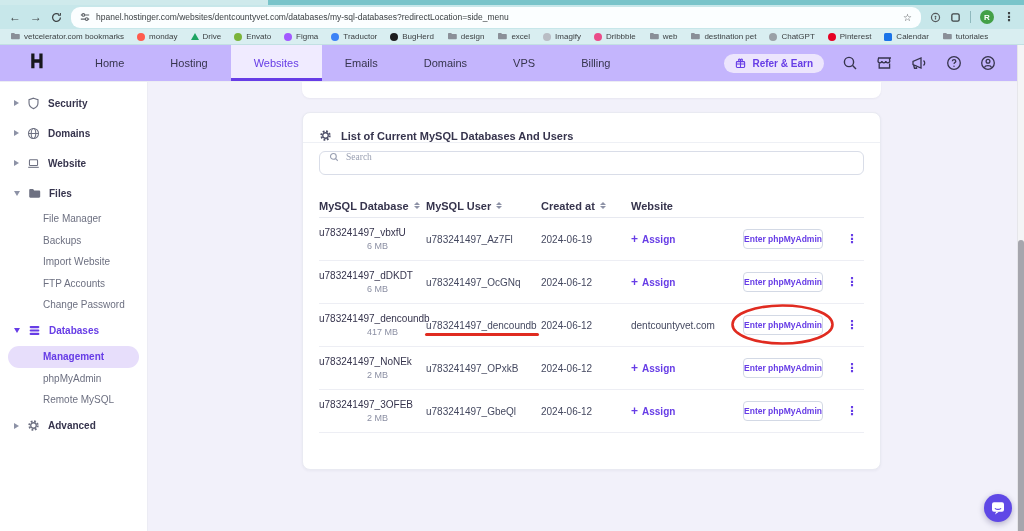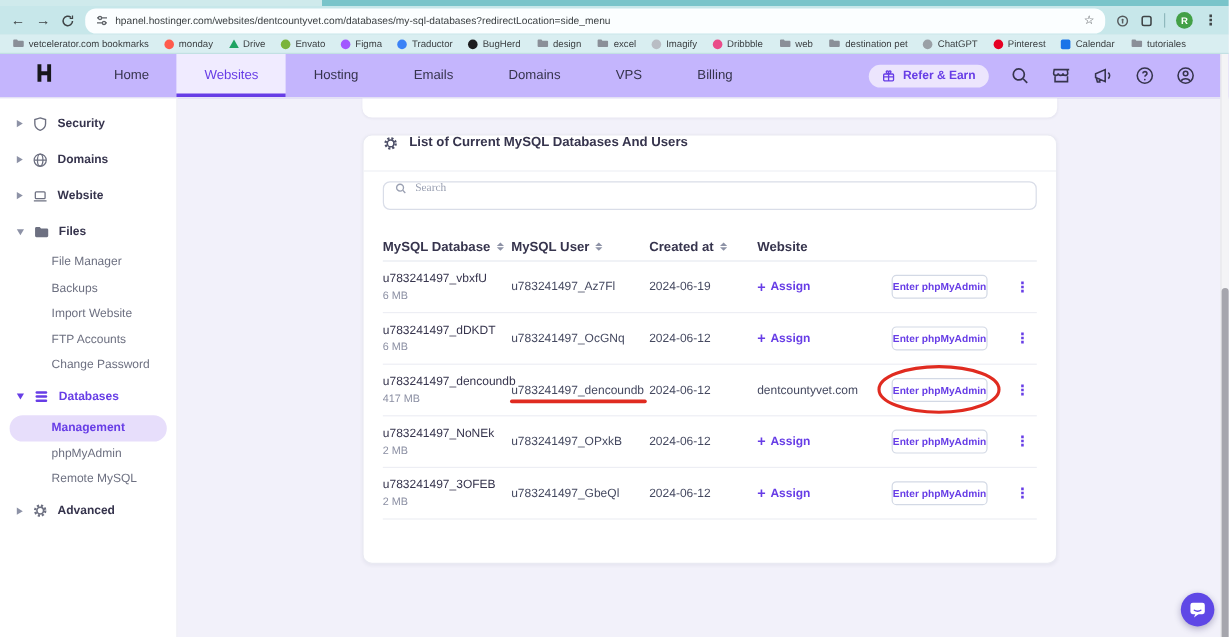--- a/index.html
+++ b/index.html
@@ -39,35 +39,35 @@
   .sec { height:30px; display:flex; align-items:center; padding-left:14px; gap:8px; font-size:10px; font-weight:bold; color:#36344d; cursor:pointer; }
   .sec .car { width:0; height:0; border-top:3.5px solid transparent; border-bottom:3.5px solid transparent; border-left:5px solid #8d92a6; }
   .sec.open .car { border-left:3.5px solid transparent; border-right:3.5px solid transparent; border-top:5px solid #8d92a6; border-bottom:none; }
   .sec.actsec { color:var(--brand); }
   .sec.actsec .car { border-top-color:var(--brand); }
   .sub { height:21.5px; display:flex; align-items:center; padding-left:43px; font-size:10px; color:#6d7081; cursor:pointer; }
   .sub.active { background:var(--sidebar-active); color:var(--brand); font-weight:bold; border-radius:13px; margin:0 8px; padding-left:35px; height:22px; }
   
   .partial-card { position:absolute; left:302px; top:82px; width:579px; height:16px; background:#fff; border-radius:0 0 8px 8px; box-shadow:0 1px 2px rgba(40,40,80,.05); }
   .card { position:absolute; left:302px; top:112px; width:579px; height:358px; background:#fff; border:1px solid #e9eaf2; border-radius:8px; box-shadow:0 1px 3px rgba(40,40,80,.05); }
-  .card-head { height:30px; display:flex; align-items:flex-start; gap:9px; padding:0 16px; border-bottom:1px solid #eef0f5; font-size:11px; font-weight:bold; color:#36344d; }
+  .card-head { height:30px; display:flex; align-items:flex-end; gap:9px; padding:0 16px; border-bottom:1px solid #eef0f5; font-size:11px; font-weight:bold; color:#36344d; }
   .searchbox { margin:8px 16px 0; height:24px; border:1px solid #d9dde8; border-radius:6px; display:flex; align-items:flex-start; gap:7px; padding:0 9px;font-family:Liberation Serif, serif; }
   .searchbox input { border:none; outline:none; flex:1; font-size:9.5px; color:#36344d; font-family:inherit; background:transparent; }
   .searchbox input::placeholder { color:#9aa0b2; }
   .tgrid { display:grid; grid-template-columns:107px 115px 90px 112px 97px 24px; align-items:center; }
   .thead { position:absolute; top:81px; left:16px; right:16px; height:24px; border-bottom:1px solid #e7e9f0; font-size:11px; font-weight:bold; color:#36344d; }
   .th { display:flex; align-items:center; gap:5px; }
   .sort { display:inline-flex; flex-direction:column; gap:1px; }
   .sort i { display:block; width:0; height:0; border-left:3px solid transparent; border-right:3px solid transparent; }
   .sort .up { border-bottom:3.5px solid #8d92a6; }
   .sort .dn { border-top:3.5px solid #8d92a6; }
   .rows { position:absolute; top:105px; left:16px; right:16px; }
   .trow { height:43px; border-bottom:1px solid #edeef4; font-size:10px; color:#454960; }
   .dbname { color:#36344d; }
-  .dbsize { font-size:9px; color:#8b8fa3; margin-top:3px; }
+  .dbsize { font-size:9px; color:#8b8fa3; margin-top:3px;margin-left:48px; }
   .assign { display:flex; align-items:center; gap:4px; color:var(--brand); font-weight:bold; cursor:pointer; }
   .assign .plus { font-size:12px; font-weight:bold; }
   .btn { width:80px; height:20px; border:1px solid #d3d9e5; border-radius:4px; background:#fff; color:var(--brand); font-weight:bold; font-size:8.5px; font-family:inherit; display:flex; align-items:center; justify-content:center; cursor:pointer; }
   .kebab { justify-self:center; color:var(--brand); font-size:12px; font-weight:bold; cursor:pointer; }
   .pagination { position:absolute; right:16px; top:328px; height:26px; display:flex; align-items:center; gap:14px; font-size:9.5px; color:#70748c; }
   .ppsel { width:38px; height:22px; border:1px solid #d3d9e5; border-radius:4px; display:flex; align-items:center; justify-content:center; gap:6px; color:#36344d; cursor:pointer; background:#fff; }
   .ppsel .dcar { width:0; height:0; border-left:3.5px solid transparent; border-right:3.5px solid transparent; border-top:4px solid #36344d; }
   .pchev { font-size:13px; font-weight:bold; cursor:pointer; line-height:1; }
   .pchev.prev { color:#36344d; }
   .pchev.next { color:var(--brand); }
@@ -205,22 +205,22 @@
       </span>
     </div>
 </div>
 
 <header class="appbar">
   <span class="logo"><svg width="18" height="18" viewBox="0 0 20 20">
         <path fill="#17171c" d="M3 1h4v7.2L13 8v4l-6 .2V19H3zM13 1h4v18h-4v-6.8L7 12V8l6 .2z" transform="scale(0.9) translate(1,1)"></path>
       </svg></span>
   <nav class="nav" id="nav">
       <div class="nav-item">Home</div>
+      <div class="nav-item">Hosting</div>
       <div class="nav-item active">Websites</div>
-      <div class="nav-item">Hosting</div>
       <div class="nav-item">Emails</div>
       <div class="nav-item">Domains</div>
       <div class="nav-item">VPS</div>
       <div class="nav-item">Billing</div>
     </nav>
   <div class="appbar-right">
     <span class="refer">
       <span class="hicon">
           <svg width="11" height="11" viewBox="0 0 12 12" fill="none" stroke="#673de6" stroke-width="1.2">
             <rect x="1.5" y="4" width="9" height="6.3" rx="1"></rect>

